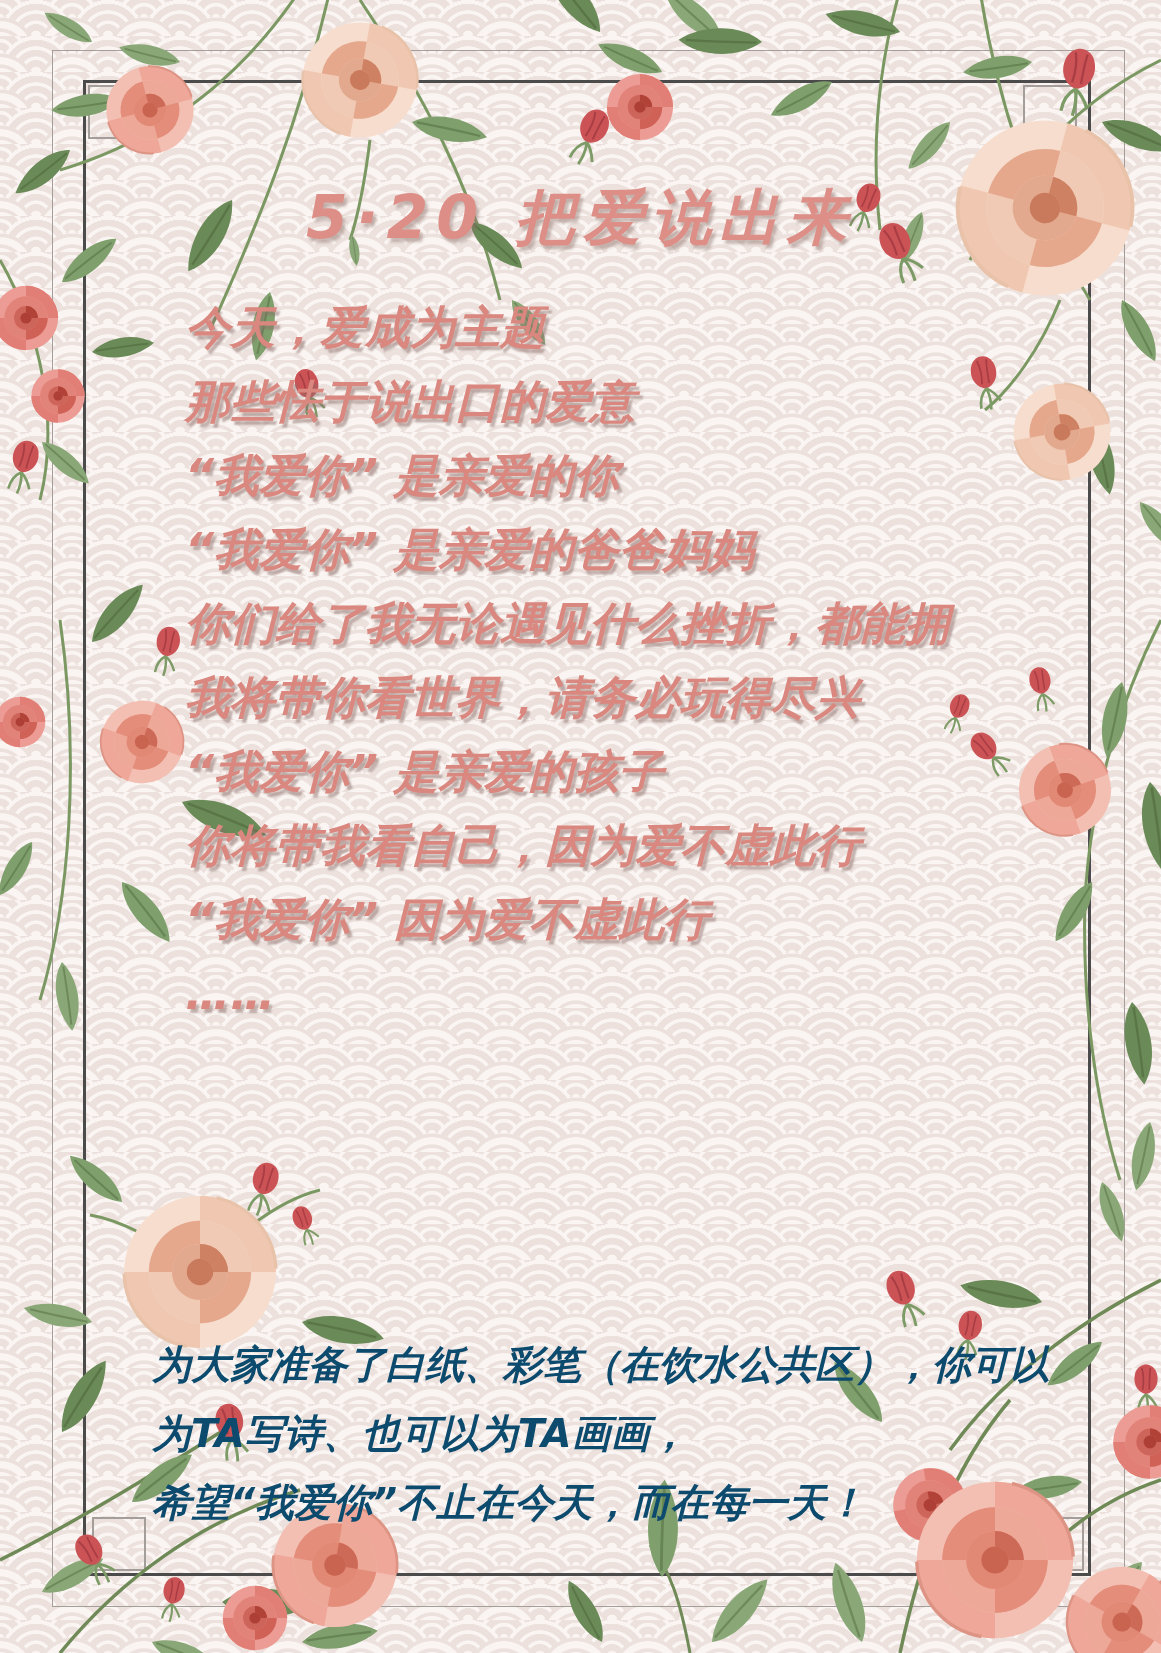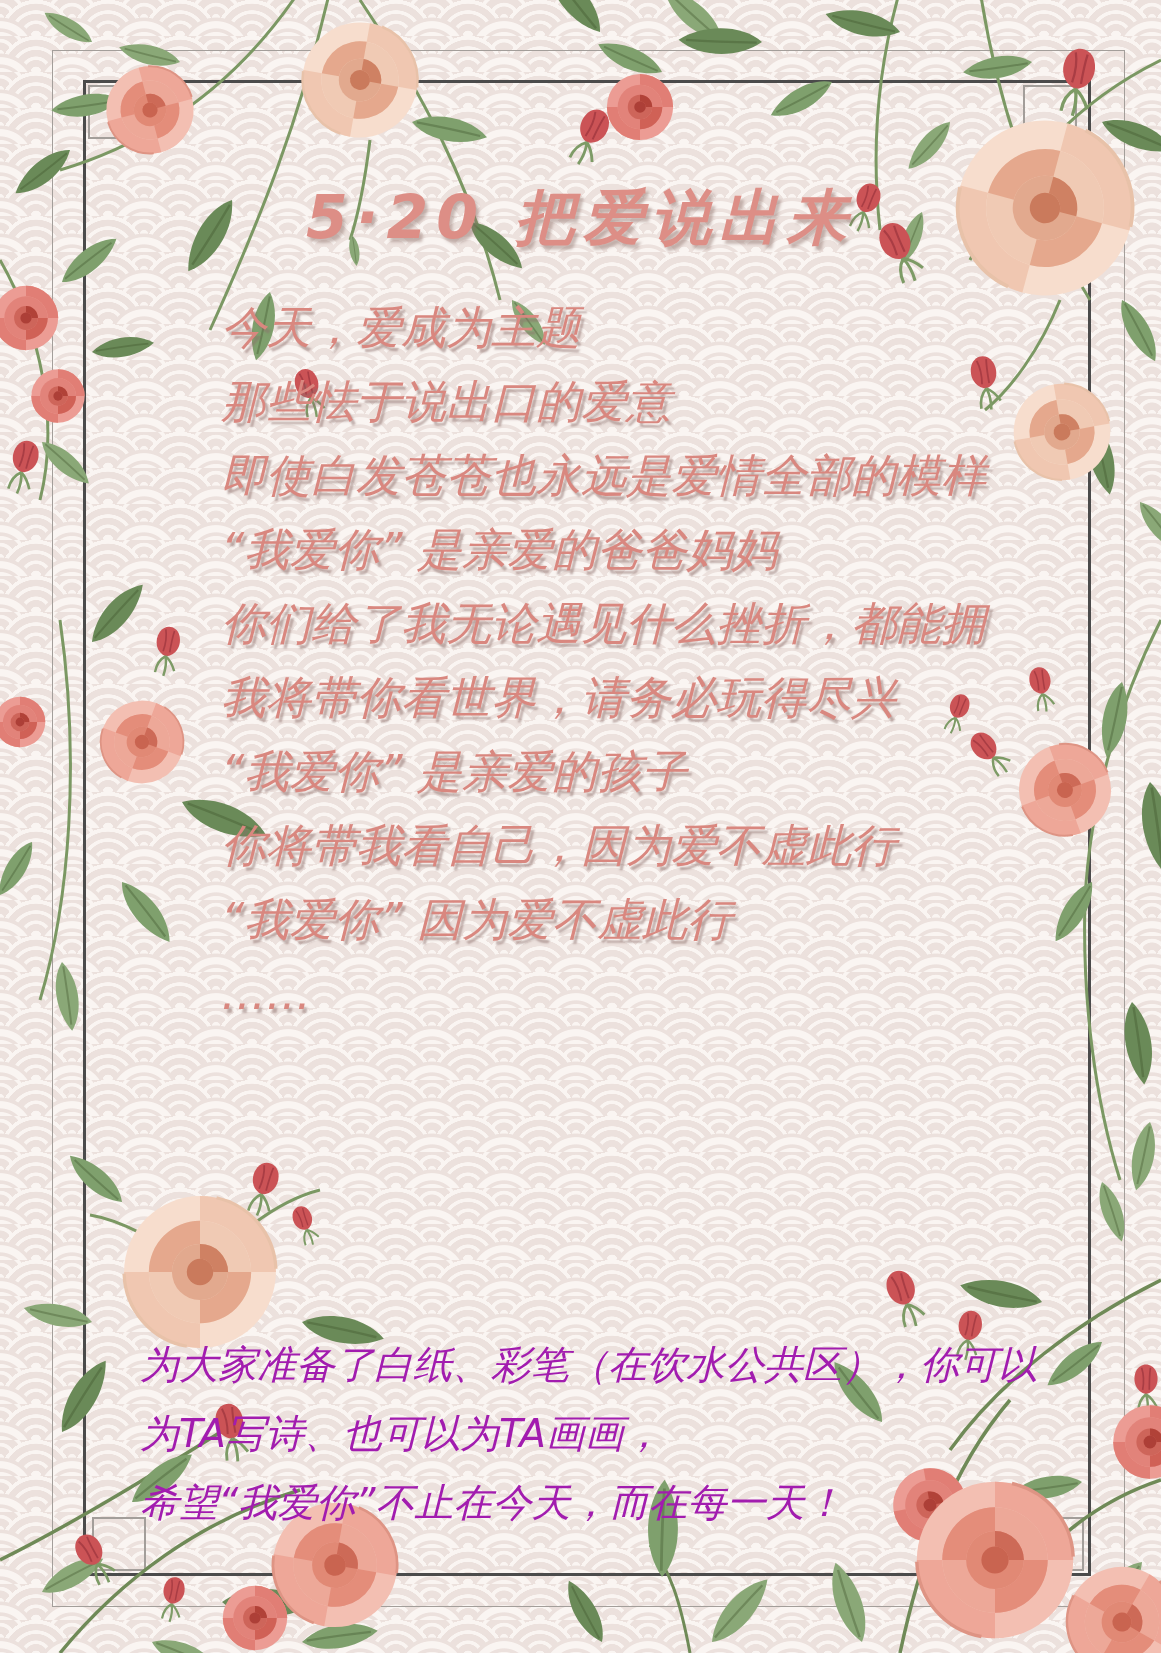--- a/index.html
+++ b/index.html
@@ -26,30 +26,29 @@
   .flowers{position:absolute;left:0;top:0;z-index:2;pointer-events:none;}
   .textlayer{position:absolute;z-index:3;}
   .title{
     left:0;top:178px;width:1161px;text-align:center;margin:0;
     font-size:60px;font-weight:bold;font-style:italic;letter-spacing:8px;
     color:#dd8e86;text-shadow:3px 4px 3px rgba(140,110,105,.45);
     white-space:nowrap;
   }
   .poem{
     left:185px;top:291px;width:930px;
-    font-size:45px;line-height:74px;font-weight:normal;font-style:italic;
+    font-size:45px;line-height:74px;font-weight:bold;font-style:italic;
     color:#d9877f;text-shadow:3px 4px 2px rgba(140,110,105,.5);
     white-space:nowrap;
-    margin-left:36px;
   }
   .poem .line{height:74px;}
   .footer{
-    left:140px;top:1330px;width:940px;
-    font-size:39px;line-height:69px;font-style:italic;font-weight:400;
-    color:#a21caf;white-space:nowrap;
+    left:152px;top:1330px;width:940px;
+    font-size:39px;line-height:69px;font-style:italic;font-weight:700;
+    color:#0c4a6e;white-space:nowrap;
   }
   .footer .line{height:69px;}
 </style>
 </head>
 <body>
 
 <div class="frame frame-outer"></div>
 <div class="frame frame-inner"></div>
 <div class="corner corner-tl"></div>
 <div class="corner corner-tr"></div>
@@ -232,21 +231,21 @@
     <use href="#rose" transform="translate(995,1560) scale(1.7)"></use>
     <use href="#rose" transform="translate(1122,1622) rotate(30) scale(1.2)"></use>
   </g>
 </svg>
 
 <h1 class="textlayer title">5·20 把爱说出来</h1>
 
 <div class="textlayer poem">
   <div class="line">今天，爱成为主题</div>
   <div class="line">那些怯于说出口的爱意</div>
-  <div class="line">即使白发苍苍也永远是爱情全部的模样</div>
+  <div class="line">“我爱你” 是亲爱的你</div>
   <div class="line">“我爱你” 是亲爱的爸爸妈妈</div>
   <div class="line">你们给了我无论遇见什么挫折，都能拥</div>
   <div class="line">我将带你看世界，请务必玩得尽兴</div>
   <div class="line">“我爱你” 是亲爱的孩子</div>
   <div class="line">你将带我看自己，因为爱不虚此行</div>
   <div class="line">“我爱你” 因为爱不虚此行</div>
   <div class="line">……</div>
 </div>
 
 <div class="textlayer footer">

